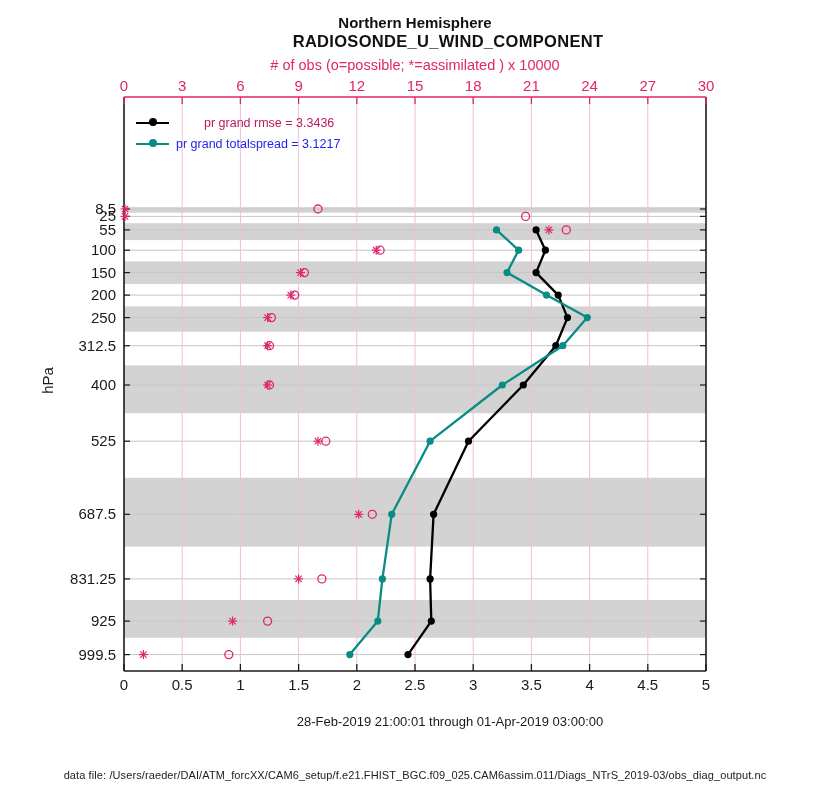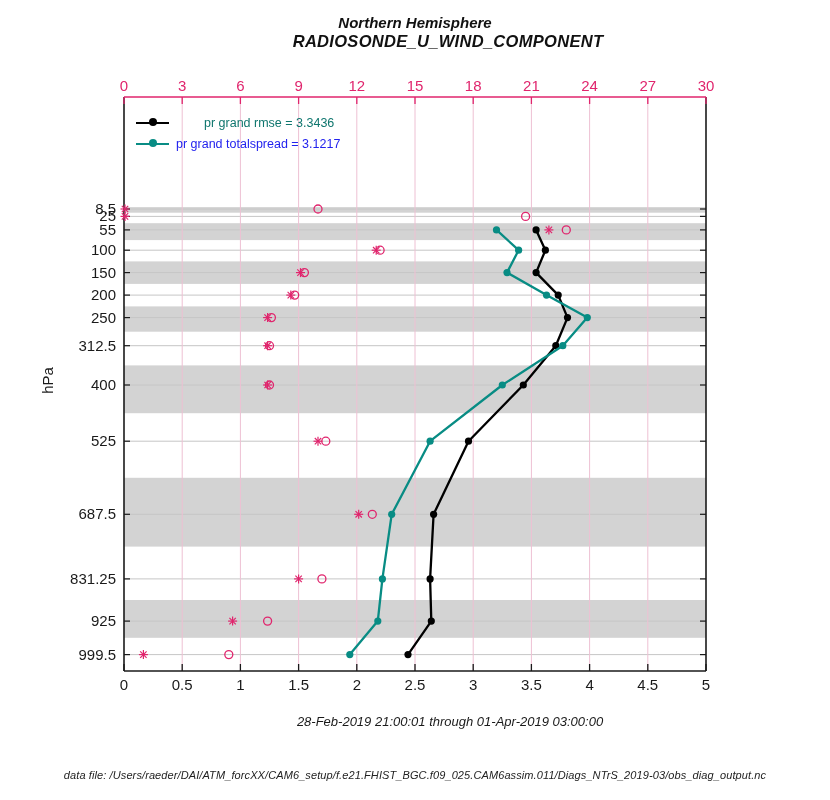--- a/index.html
+++ b/index.html
@@ -2,21 +2,21 @@
 <html><head>
 <meta charset="utf-8">
 <style>
   html,body{margin:0;padding:0;background:#ffffff;}
   .canvas{
     position:relative;width:830px;height:800px;background:#ffffff;overflow:hidden;
     font-family:"Liberation Sans","DejaVu Sans",sans-serif;color:#1a1a1a;
   }
   .canvas svg{position:absolute;left:0;top:0;}
   .abs{position:absolute;}
-  .ctr{left:0;width:830px;text-align:center;font-style:italic;}
+  .ctr{left:0;width:830px;text-align:center;}
   .title1{top:14px;font-size:15px;font-weight:bold;color:#111;}
   .title2{top:32px;font-size:16.5px;font-weight:bold;color:#111;letter-spacing:0.3px;padding-left:33px;}
   .obstitle{top:57px;font-size:14.5px;color:#e0256d;}
   .legend{left:136px;top:112px;font-size:12.5px;}
   .lrow{display:flex;align-items:center;height:21px;white-space:nowrap;}
   .lsample{display:inline-block;position:relative;width:33px;height:0;border-top:2.5px solid #000;margin-right:7px;}
   .ldot{position:absolute;left:13px;top:-5.5px;width:8px;height:8px;border-radius:50%;background:#000;}
   .ltext{color:#2222ee;}
   .ylabel{left:34px;top:372px;font-size:15px;transform:rotate(-90deg);transform-origin:center;}
   .xlabel{top:696px;font-size:15px;}
@@ -290,27 +290,28 @@
           <line x1="138.9" y1="654.6" x2="147.9" y2="654.6" stroke="#e0256d" stroke-width="1.2"></line>
           <line x1="143.4" y1="650.1" x2="143.4" y2="659.1" stroke="#e0256d" stroke-width="1.2"></line>
           <line x1="140.2" y1="651.4" x2="146.6" y2="657.8" stroke="#e0256d" stroke-width="1.2"></line>
           <line x1="140.2" y1="657.8" x2="146.6" y2="651.4" stroke="#e0256d" stroke-width="1.2"></line>
         </g>
       </g>
     </svg>
 
   <div class="abs ctr title1">Northern Hemisphere</div>
   <div class="abs ctr title2">RADIOSONDE_U_WIND_COMPONENT</div>
+  <div class="abs ctr obstitle" style="color: rgb(224, 37, 109);"># of obs (o=possible; *=assimilated ) x 10000</div>
 
   <div class="abs legend">
     <div class="lrow">
       <span class="lsample" id="sample-rmse" style="border-top-color: rgb(0, 0, 0);">
           <span class="ldot" style="background: rgb(0, 0, 0);"></span>
         </span>
-      <span class="ltext" style="color: #0f766e; padding-left: 28px;">pr grand rmse = 3.3436</span>
+      <span class="ltext" style="color: #be185d; padding-left: 28px;">pr grand rmse = 3.3436</span>
     </div>
     <div class="lrow">
       <span class="lsample" id="sample-spread" style="border-top-color: rgb(8, 140, 132);">
           <span class="ldot" style="background: rgb(8, 140, 132);"></span>
         </span>
       <span class="ltext" style="color: rgb(34, 34, 238);">pr grand totalspread = 3.1217</span>
     </div>
   </div>
 
   <div class="abs ylabel">hPa</div>

